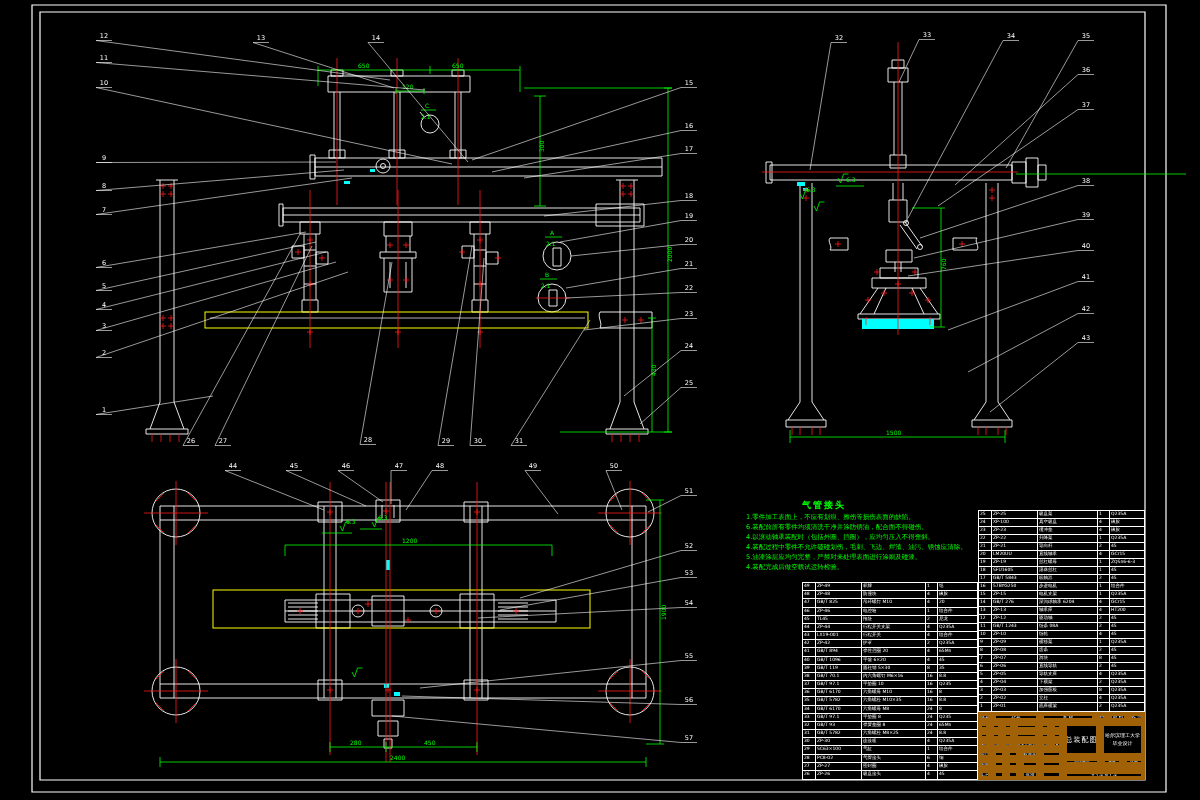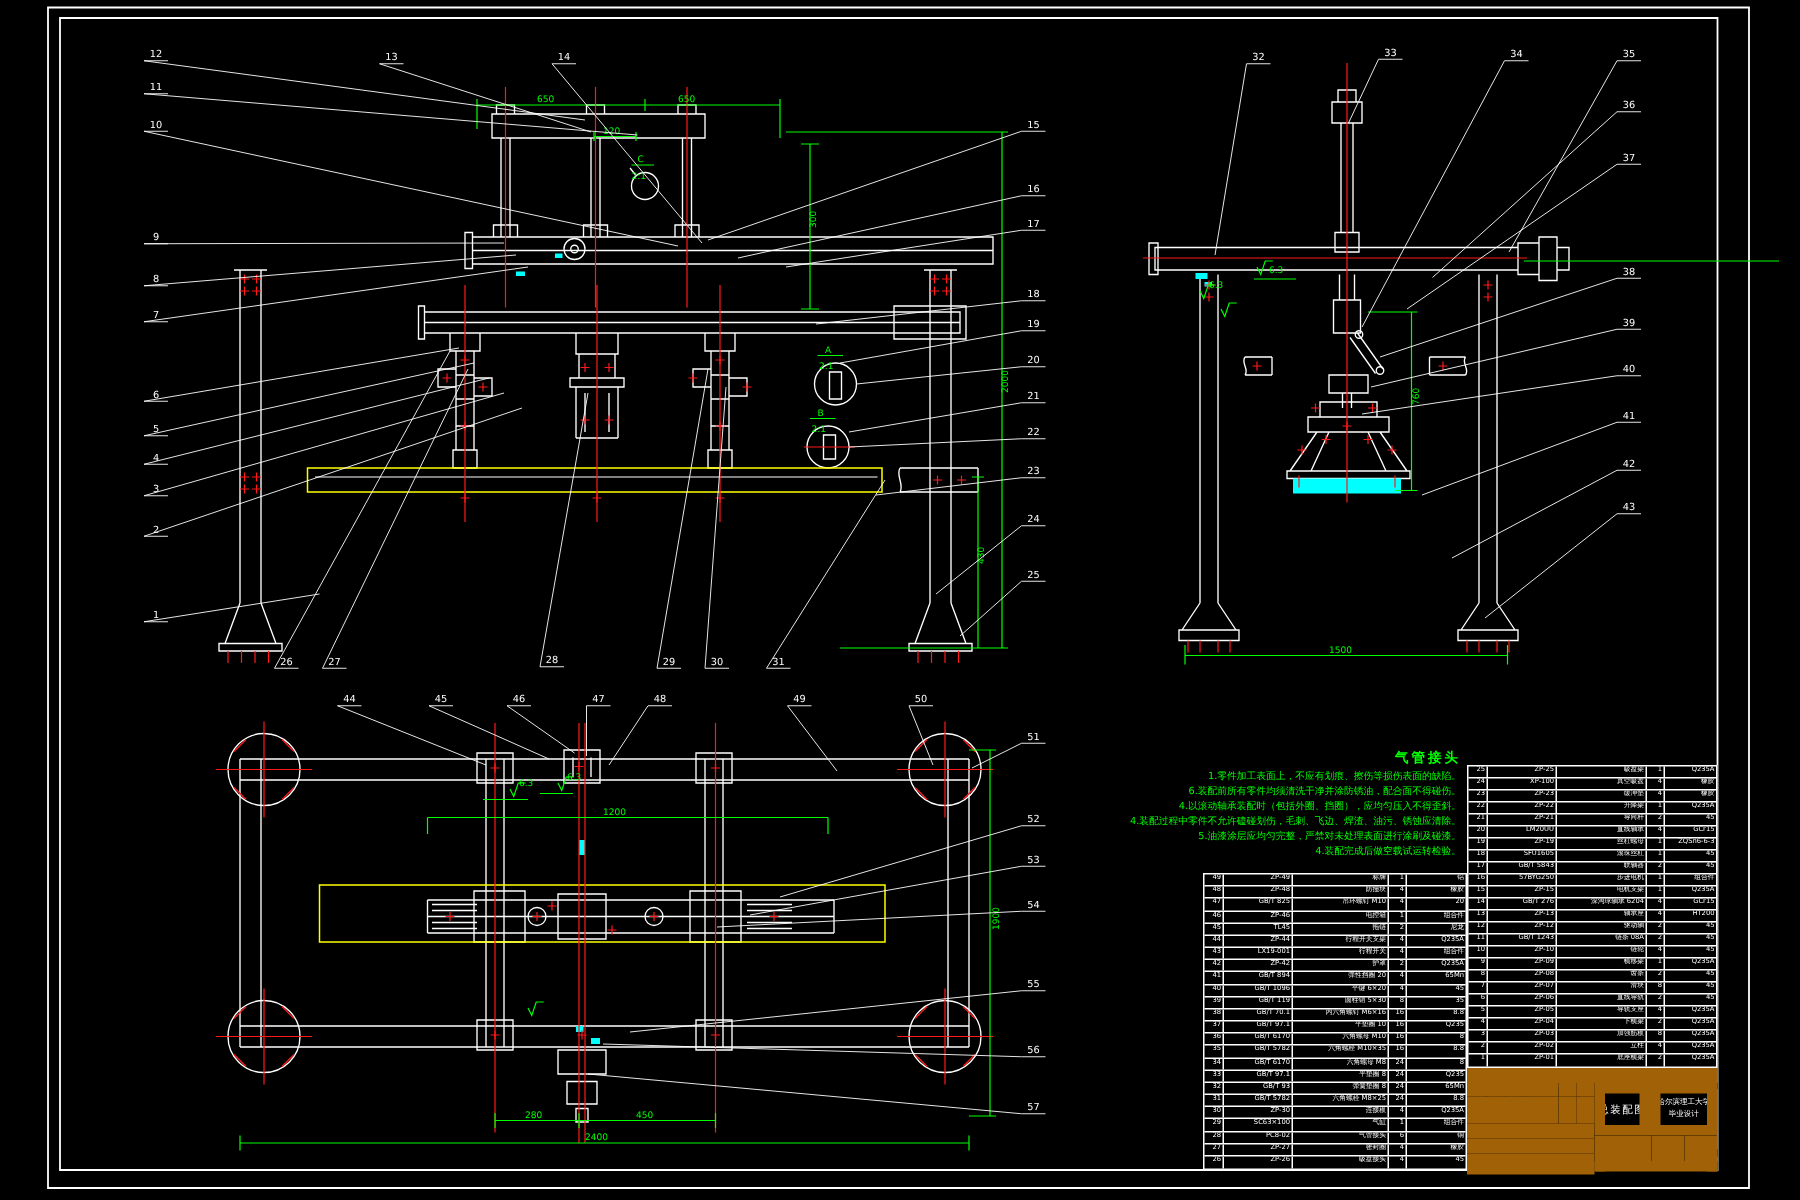--- a/index.html
+++ b/index.html
@@ -1,32 +1,32 @@
 <!DOCTYPE html>
 <html><head>
 <meta charset="utf-8">
 <style>
   html,body{margin:0;padding:0;background:#000;}
   body{width:1200px;height:800px;overflow:hidden;font-family:"DejaVu Sans",sans-serif;}
-  #sheet{position:relative;width:1200px;height:800px;background:#000;text-align:right;}
+  #sheet{position:relative;width:1200px;height:800px;background:#000;}
   svg{position:absolute;left:0;top:0;}
   svg text{font-family:"DejaVu Sans","Liberation Sans",sans-serif;}
   .notes{position:absolute;left:746px;top:499px;width:228px;color:#00ff00;}
   .notes-title{font-size:9px;font-weight:bold;margin-left:56px;letter-spacing:2px;}
   .note-line{font-size:6.5px;line-height:10px;white-space:nowrap;overflow:hidden;}
   .bom{position:absolute;border:1px solid #fff;display:grid;color:#fff;box-sizing:border-box;background:#000;}
   #bom-right{left:978px;top:510px;width:167px;height:202px;grid-template-rows:repeat(25,1fr);}
   #bom-left{left:802px;top:582px;width:176px;height:198px;grid-template-rows:repeat(24,1fr);}
   .bom-row{display:grid;border-bottom:1px solid #fff;min-height:0;}
   .bom-row:last-child{border-bottom:none;}
   #bom-right .bom-row{grid-template-columns:13px 46px 60px 12px 1fr;}
   #bom-left .bom-row{grid-template-columns:13px 46px 64px 12px 1fr;}
   .bom-cell{border-right:1px solid #fff;font-size:4.5px;line-height:1.4;padding:0 1px;overflow:hidden;white-space:nowrap;min-width:0;}
   .bom-cell:last-child{border-right:none;}
-  .tb{position:absolute;border:7px solid #a16207;color:#fff;display:flex;align-items:center;justify-content:center;overflow:hidden;white-space:nowrap;box-sizing:border-box;font-size:4.5px;background:#000;}
+  .tb{position:absolute;border:4px solid #a16207;color:#fff;display:flex;align-items:center;justify-content:center;overflow:hidden;white-space:nowrap;box-sizing:border-box;font-size:4.5px;background:#000;}
   .tb.small{font-size:3.8px;}
   .tb.title{font-size:7px;letter-spacing:1px;}
   .tb.org{flex-direction:column;font-size:5px;line-height:1.5;}
 </style>
 </head>
 <body>
 
 <div id="sheet">
 
 <svg id="cad" width="1200" height="800" viewBox="0 0 1200 800">

